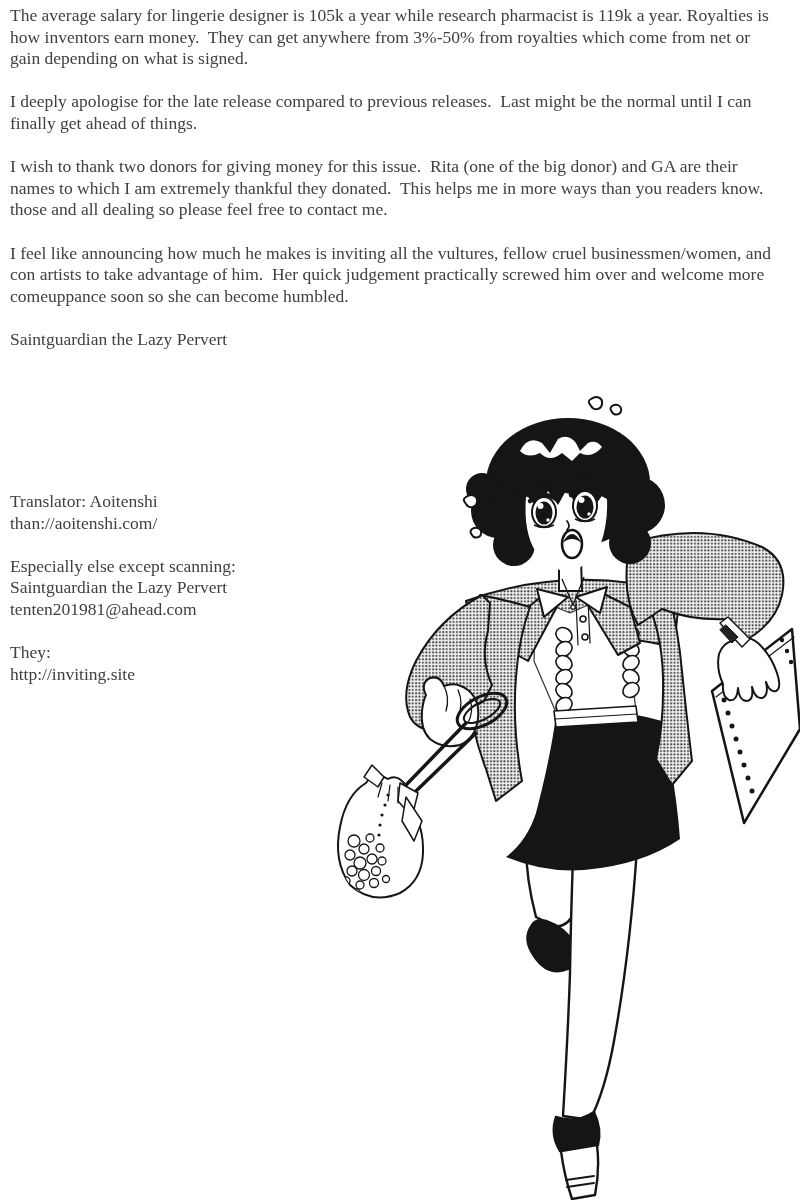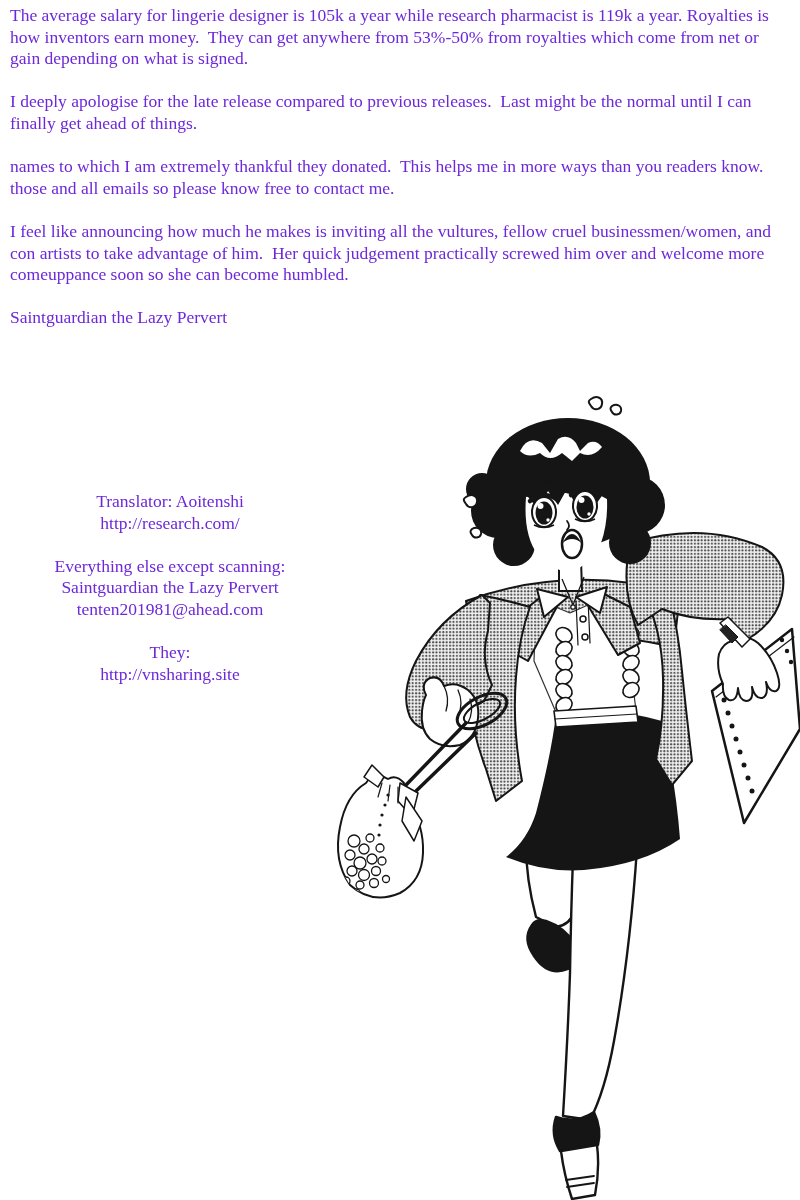--- a/index.html
+++ b/index.html
@@ -1,71 +1,72 @@
 <!DOCTYPE html>
 <html><head>
 <meta charset="utf-8">
 <style>
   html,body{margin:0;padding:0;background:#fff;}
   .page{
     position:relative;width:800px;height:1200px;background:#ffffff;
-    font-family:"Liberation Serif", serif;color:#6d28d9;overflow:hidden;
+    font-family:"Liberation Serif", serif;color:#404040;overflow:hidden;
   }
   .letter{position:absolute;top:5px;left:10px;width:783px;
     font-size:17.5px;line-height:21.6px;}
   .para{margin:0 0 21.6px 0;}
   .line{white-space:pre-wrap;min-height:21.6px;}
-  .credits{position:absolute;top:491px;left:10px;width:320px;text-align:center;
+  .credits{position:absolute;top:491px;left:10px;width:320px;
     font-size:17.5px;line-height:21.6px;}
   .credit-group{margin:0 0 21.6px 0;}
   .art{position:absolute;left:330px;top:393px;width:470px;height:807px;}
   svg{display:block;}
 </style>
 </head>
 <body>
 
 <div class="page">
 
   <div class="letter">
     <div class="para">
       <div class="line">The average salary for lingerie designer is 105k a year while research pharmacist is 119k a year. Royalties is</div>
-      <div class="line">how inventors earn money.  They can get anywhere from 53%-50% from royalties which come from net or</div>
+      <div class="line">how inventors earn money.  They can get anywhere from 3%-50% from royalties which come from net or</div>
       <div class="line">gain depending on what is signed.</div>
     </div>
     <div class="para">
       <div class="line">I deeply apologise for the late release compared to previous releases.  Last might be the normal until I can</div>
       <div class="line">finally get ahead of things.</div>
     </div>
     <div class="para">
+      <div class="line">I wish to thank two donors for giving money for this issue.  Rita (one of the big donor) and GA are their</div>
       <div class="line">names to which I am extremely thankful they donated.  This helps me in more ways than you readers know.</div>
-      <div class="line">those and all emails so please know free to contact me.</div>
+      <div class="line">those and all dealing so please feel free to contact me.</div>
     </div>
     <div class="para">
       <div class="line">I feel like announcing how much he makes is inviting all the vultures, fellow cruel businessmen/women, and</div>
       <div class="line">con artists to take advantage of him.  Her quick judgement practically screwed him over and welcome more</div>
       <div class="line">comeuppance soon so she can become humbled.</div>
     </div>
     <div class="para">
       <div class="line">Saintguardian the Lazy Pervert</div>
     </div>
   </div>
 
   <div class="credits">
     <div class="credit-group">
       <div class="line">Translator: Aoitenshi</div>
-      <div class="line">http://research.com/</div>
+      <div class="line">than://aoitenshi.com/</div>
     </div>
     <div class="credit-group">
-      <div class="line">Everything else except scanning:</div>
+      <div class="line">Especially else except scanning:</div>
       <div class="line">Saintguardian the Lazy Pervert</div>
       <div class="line">tenten201981@ahead.com</div>
     </div>
     <div class="credit-group">
       <div class="line">They:</div>
-      <div class="line">http://vnsharing.site</div>
+      <div class="line">http://inviting.site</div>
     </div>
   </div>
 
   <div class="art">
   <svg width="470" height="807" viewBox="0 0 470 807" xmlns="http://www.w3.org/2000/svg">
     <defs>
       <pattern id="ht" patternUnits="userSpaceOnUse" width="3.4" height="3.4">
         <rect width="3.4" height="3.4" fill="#f1f1f1"></rect>
         <circle cx="1.1" cy="1.1" r="1.02" fill="#454545"></circle>
       </pattern>

